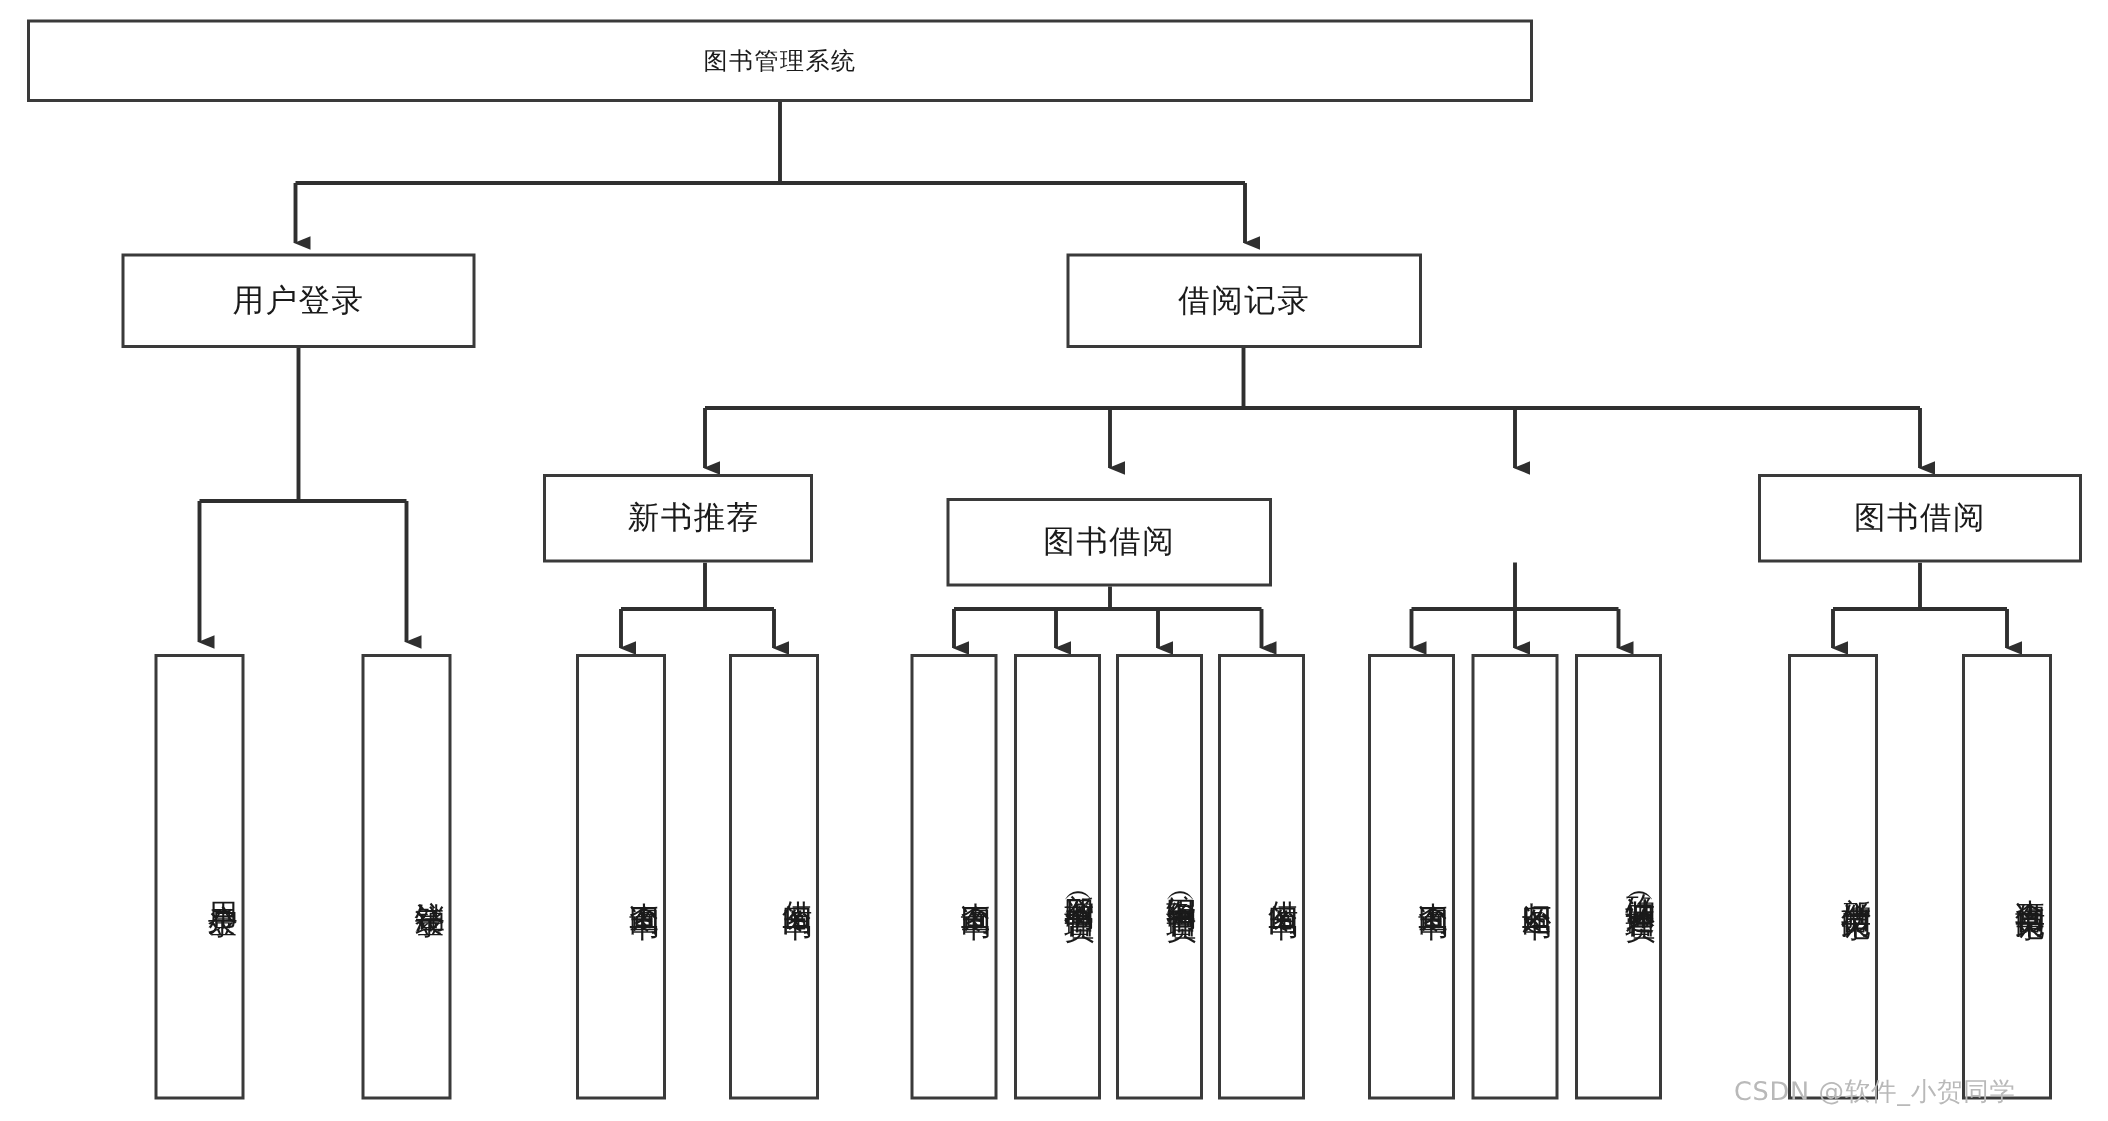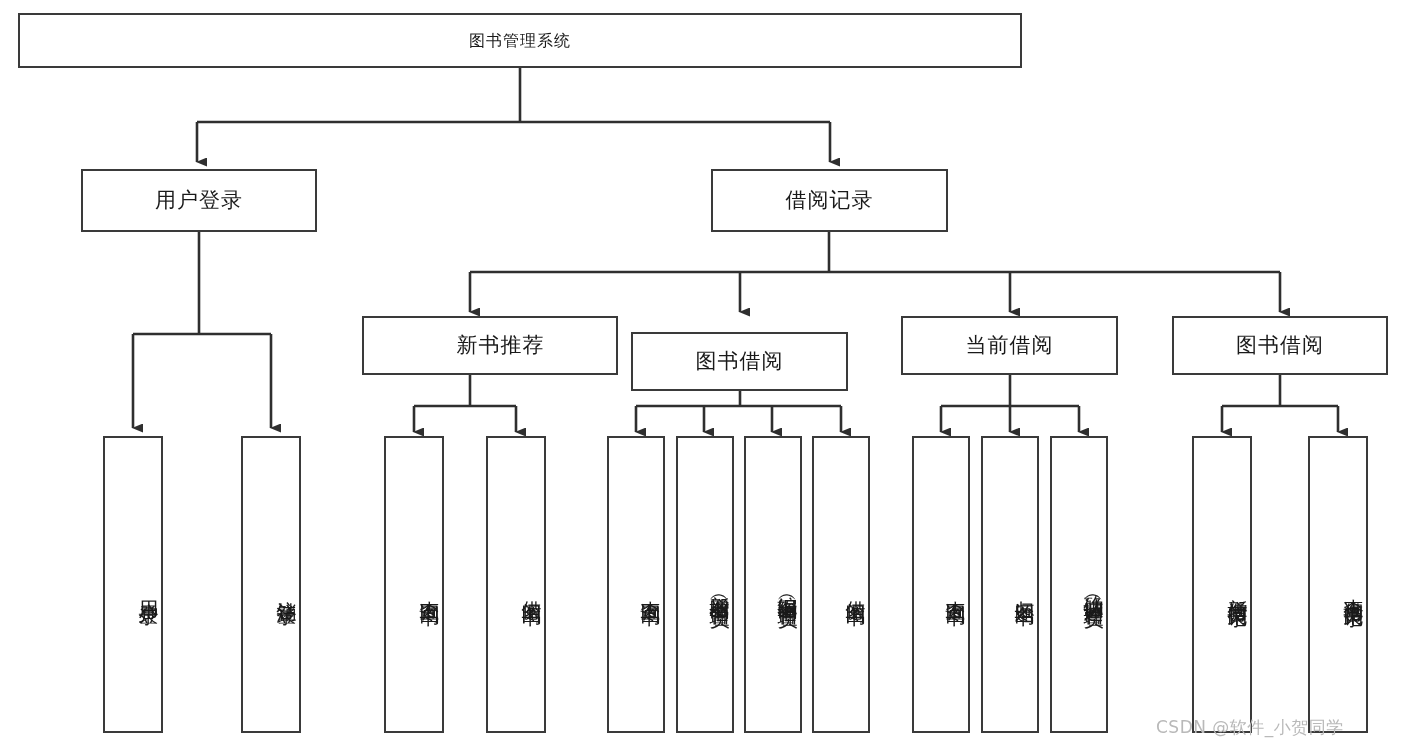--- a/index.html
+++ b/index.html
@@ -116,23 +116,22 @@
       <path d="M1222,406 L1222,432" marker-end="url(#arrow)"></path>
       <path d="M1338,406 L1338,432" marker-end="url(#arrow)"></path>
     </g>
   </svg>
 
   <div class="node node-h" id="root-node" style="left:18px;top:13px;width:1004px;height:55px;">图书管理系统</div>
 
   <div class="node node-h" style="left:81px;top:169px;width:236px;height:63px;">用户登录</div>
   <div class="node node-h" style="left:711px;top:169px;width:237px;height:63px;">借阅记录</div>
 
-  <div class="node node-h" style="left:362px;top:316px;width:256px;height:59px;padding-left:21px;">新书推荐</div>
+  <div class="node node-h" style="left:362px;top:316px;width:180px;height:59px;padding-left:21px;">新书推荐</div>
   <div class="node node-h" style="left:631px;top:316px;width:217px;height:59px;margin-top:16px;">图书借阅</div>
-  <div class="node node-h" style="left:901px;top:316px;width:217px;height:59px;">当前借阅</div>
   <div class="node node-h" style="left:1172px;top:316px;width:216px;height:59px;">图书借阅</div>
 
   <div class="node node-v" style="left:103px;top:436px;width:60px;height:297px;">用户登录</div>
   <div class="node node-v" style="left:241px;top:436px;width:60px;height:297px;">注销登录</div>
 
   <div class="node node-v" style="left:384px;top:436px;width:60px;height:297px;">查询图书</div>
   <div class="node node-v" style="left:486px;top:436px;width:60px;height:297px;">借阅图书</div>
 
   <div class="node node-v" style="left:607px;top:436px;width:58px;height:297px;">查询图书</div>
   <div class="node node-v" style="left:676px;top:436px;width:58px;height:297px;">新增图书（管理员）</div>

